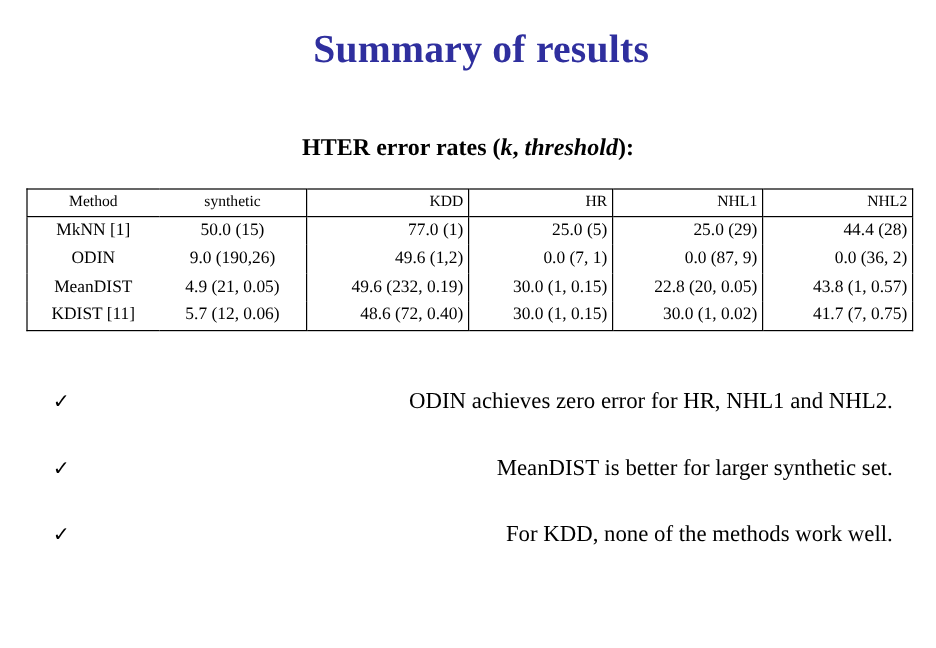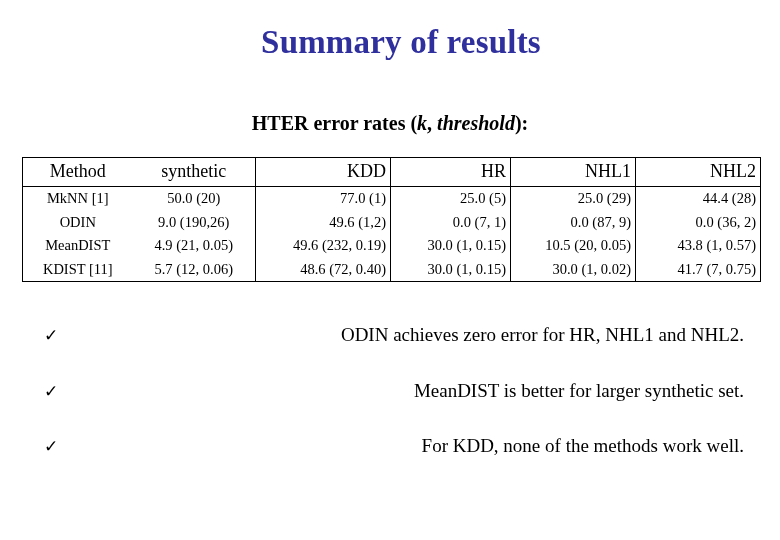--- a/index.html
+++ b/index.html
@@ -68,21 +68,21 @@
     white-space: nowrap;
     line-height: 1.28;
   }
   
   table.results {
     border: 1.5px solid #000;
   }
   
   table.results thead th {
     border-bottom: 1.5px solid #000;
-    font-size: 18px;
+    font-size: 13px;
   }
   
   table.results .sep-left {
     border-left: 1.5px solid #000;
     text-align: right;
   }
 
   .col-method { width: 110px; }
   .col-syn    { width: 123px; }
   .col-kdd    { width: 135px; }
@@ -142,40 +142,40 @@
         <th>synthetic</th>
         <th class="sep-left">KDD</th>
         <th class="sep-left">HR</th>
         <th class="sep-left">NHL1</th>
         <th class="sep-left">NHL2</th>
       </tr>
     </thead>
     <tbody id="results-body">
         <tr>
           <td>MkNN [1]</td>
-          <td><span>50.0</span><span> (20)</span></td>
+          <td><span>50.0</span><span> (15)</span></td>
           <td class="sep-left"><span>77.0</span><span> (1)</span></td>
           <td class="sep-left"><span>25.0</span><span> (5)</span></td>
           <td class="sep-left"><span>25.0</span><span> (29)</span></td>
           <td class="sep-left"><span>44.4</span><span> (28)</span></td>
         </tr>
         <tr>
           <td>ODIN</td>
           <td><span>9.0</span><span> (190,26)</span></td>
           <td class="sep-left"><span>49.6</span><span> (1,2)</span></td>
           <td class="sep-left"><span class="b">0.0</span><span> (7, 1)</span></td>
           <td class="sep-left"><span class="b">0.0</span><span> (87, 9)</span></td>
           <td class="sep-left"><span class="b">0.0</span><span> (36, 2)</span></td>
         </tr>
         <tr>
           <td>MeanDIST</td>
           <td><span class="b">4.9</span><span> (21, 0.05)</span></td>
           <td class="sep-left"><span>49.6</span><span> (232, 0.19)</span></td>
           <td class="sep-left"><span>30.0</span><span> (1, 0.15)</span></td>
-          <td class="sep-left"><span>10.5</span><span> (20, 0.05)</span></td>
+          <td class="sep-left"><span>22.8</span><span> (20, 0.05)</span></td>
           <td class="sep-left"><span>43.8</span><span> (1, 0.57)</span></td>
         </tr>
         <tr>
           <td>KDIST [11]</td>
           <td><span>5.7</span><span> (12, 0.06)</span></td>
           <td class="sep-left"><span class="b">48.6</span><span> (72, 0.40)</span></td>
           <td class="sep-left"><span>30.0</span><span> (1, 0.15)</span></td>
           <td class="sep-left"><span>30.0</span><span> (1, 0.02)</span></td>
           <td class="sep-left"><span>41.7</span><span> (7, 0.75)</span></td>
         </tr>

